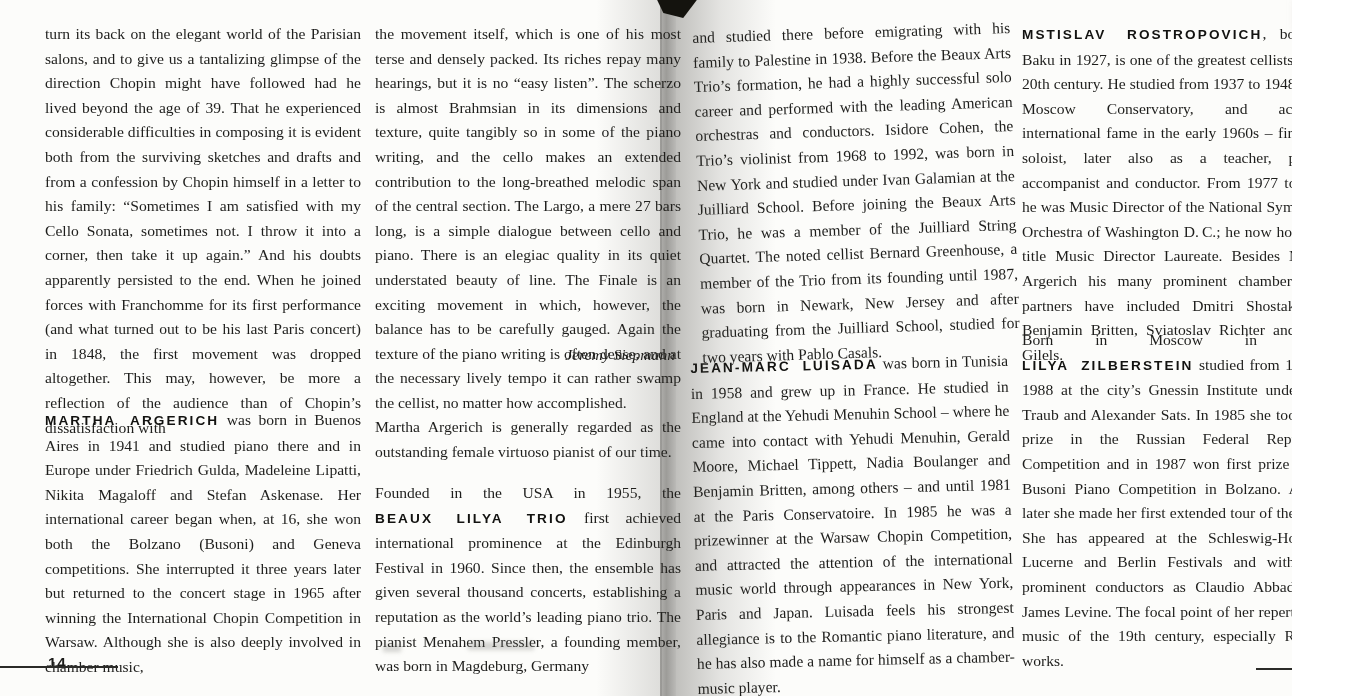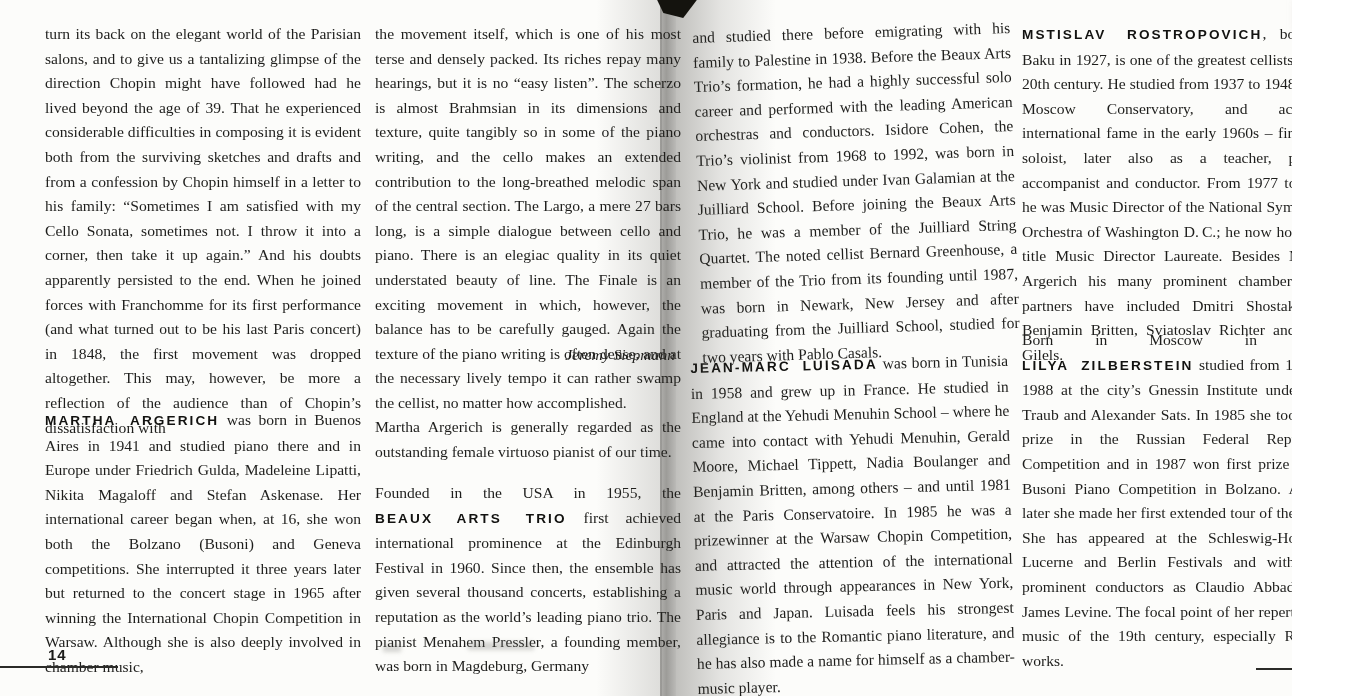--- a/index.html
+++ b/index.html
@@ -24,20 +24,21 @@
   }
   .byline {
     position:absolute; font-style:italic;
     font-size:15.6px; text-align:right;
   }
   .pagenum {
     position:absolute;
     font-family:"Liberation Sans", sans-serif;
     font-weight:700; font-size:15px; letter-spacing:1px;
     color:#1c1c1a;
+    margin-top:8px;
   }
   .rule { position:absolute; height:2px; background:#2b2b28; }
   .tilt1 { transform:rotate(-1.8deg); transform-origin:left top; }
   .tilt2 { transform:rotate(-1.3deg); transform-origin:left top; }
   
   .shade { position:absolute; top:0; height:696px; pointer-events:none; z-index:5; }
   .gutter-left   { left:596px;  width:66px;  background:linear-gradient(to right, rgba(60,58,52,0) 0%, rgba(60,58,52,0.16) 100%); }
   .gutter-crease { left:660px;  width:16px;  background:linear-gradient(to right, rgba(35,33,28,0.34), rgba(35,33,28,0.44) 40%, rgba(35,33,28,0.30)); }
   .gutter-right  { left:676px;  width:100px; background:linear-gradient(to right, rgba(55,53,47,0.30) 0%, rgba(55,53,47,0.12) 45%, rgba(55,53,47,0) 100%); }
   .edge-right    { left:1328px; width:24px;  background:linear-gradient(to right, rgba(110,108,100,0) 0%, rgba(110,108,100,0.38) 70%, rgba(110,108,100,0.28) 100%); }
@@ -69,21 +70,21 @@
   </div>
 
   <div class="byline" style="left:375px; top:346px; width:300px;">Jeremy Siepmann</div>
 
   <div class="block" style="left:375px; top:415px; width:306px;">
     <p><span>Martha Argerich is generally regarded as the outstanding female virtuoso pianist of our time.</span></p>
   </div>
 
   <div class="block" style="left:375px; top:481px; width:306px;">
     <p>
-      <span>Founded in the USA in 1955, the </span><span class="name">BEAUX ARTS TRIO</span><span> first achieved international prominence at the Edinburgh Festival in 1960. Since then, the ensemble has given several thousand concerts, establishing a reputation as the world’s leading piano trio. The pianist Menahem Pressler, a founding member, was born in Magdeburg, Germany</span>
+      <span>Founded in the USA in 1955, the </span><span class="name">BEAUX LILYA TRIO</span><span> first achieved international prominence at the Edinburgh Festival in 1960. Since then, the ensemble has given several thousand concerts, establishing a reputation as the world’s leading piano trio. The pianist Menahem Pressler, a founding member, was born in Magdeburg, Germany</span>
     </p>
   </div>
 
   <div class="block tilt1" style="left:692px; top:26px; width:318px;">
     <p><span>and studied there before emigrating with his family to Palestine in 1938. Before the Beaux Arts Trio’s formation, he had a highly successful solo career and performed with the leading American orchestras and conductors. Isidore Cohen, the Trio’s violinist from 1968 to 1992, was born in New York and studied under Ivan Galamian at the Juilliard School. Before joining the Beaux Arts Trio, he was a member of the Juilliard String Quartet. The noted cellist Bernard Greenhouse, a member of the Trio from its founding until 1987, was born in Newark, New Jersey and after graduating from the Juilliard School, studied for two years with Pablo Casals.</span></p>
   </div>
 
   <div class="block tilt2" style="left:690px; top:356px; width:318px;">
     <p>
       <span class="name">JEAN-MARC LUISADA</span><span> was born in Tunisia in 1958 and grew up in France. He studied in England at the Yehudi Menuhin School – where he came into contact with Yehudi Menuhin, Gerald Moore, Michael Tippett, Nadia Boulanger and Benjamin Britten, among others – and until 1981 at the Paris Conservatoire. In 1985 he was a prizewinner at the Warsaw Chopin Competition, and attracted the attention of the international music world through appearances in New York, Paris and Japan. Luisada feels his strongest allegiance is to the Romantic piano literature, and he has also made a name for himself as a chamber-music player.</span>

